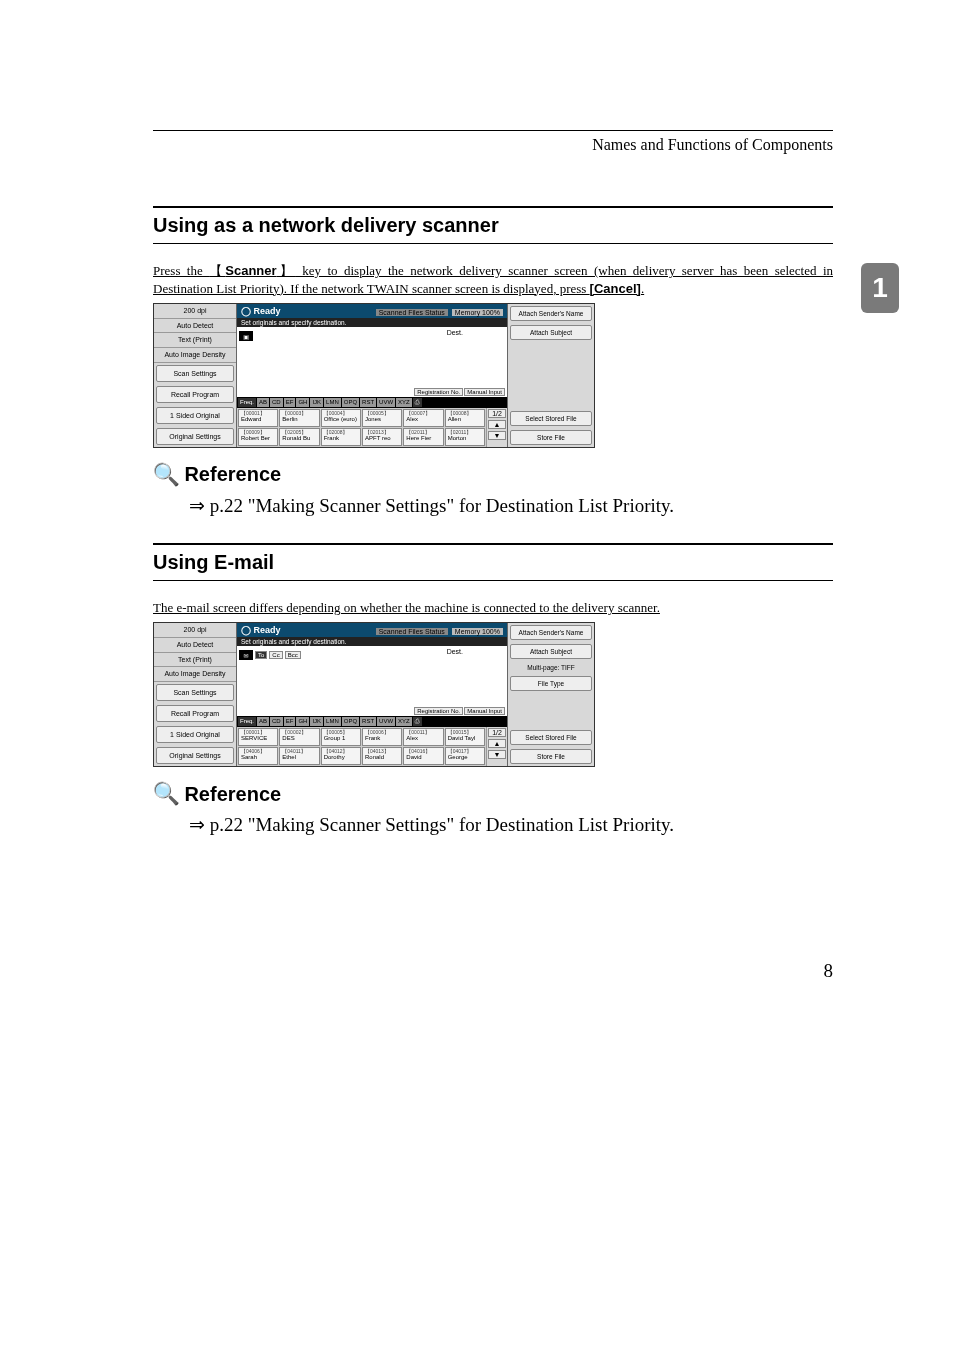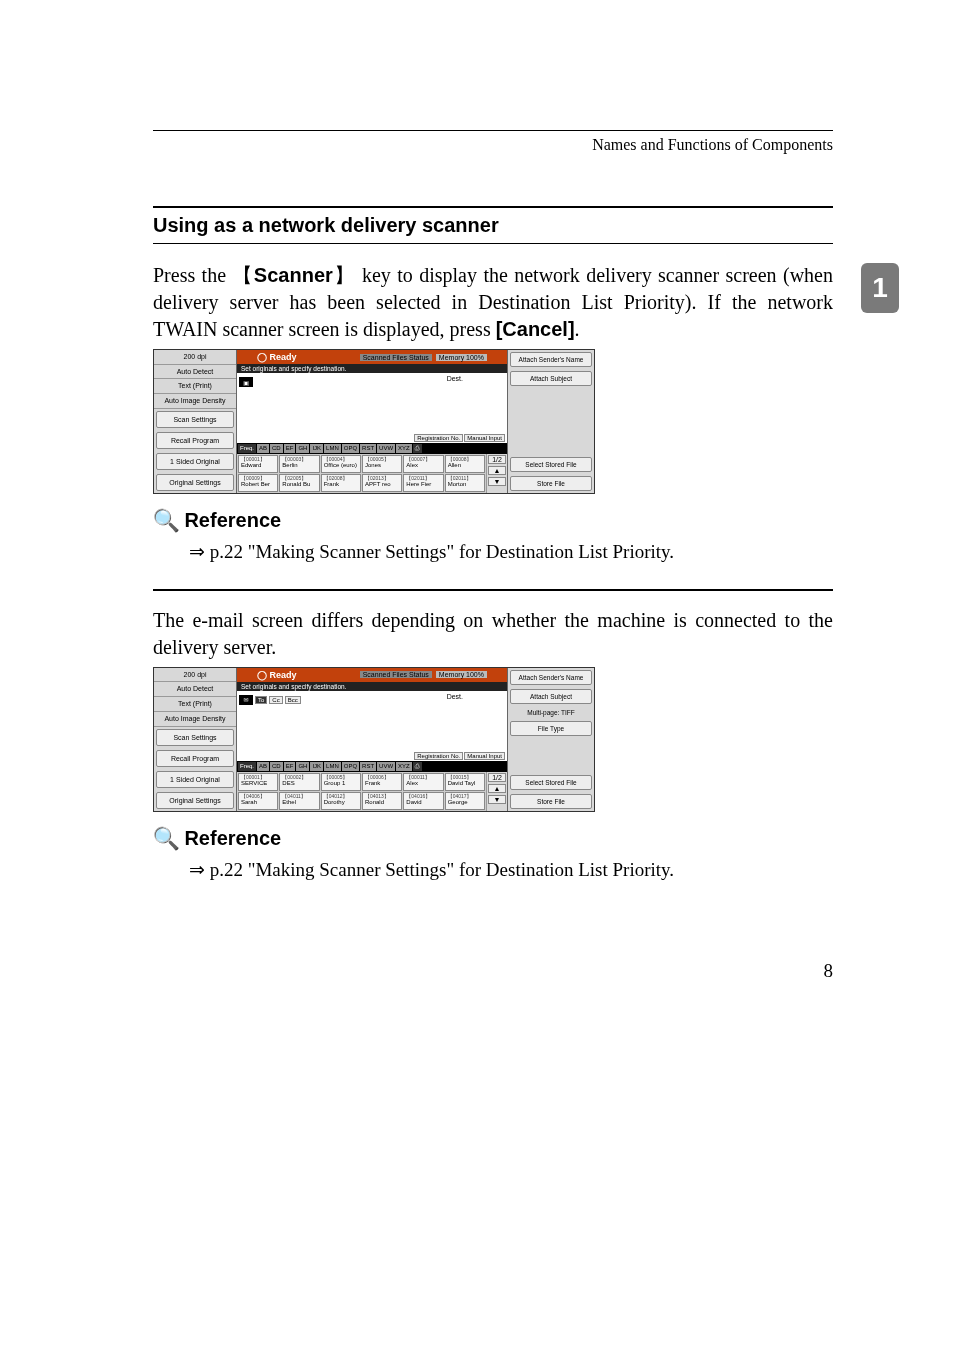--- a/index.html
+++ b/index.html
@@ -61,24 +61,25 @@
   .sec-title {
     font-family: Arial, Helvetica, sans-serif;
     font-weight: bold;
     font-size: 20px;
     padding: 4px 0 6px 0;
     border-bottom: 1px solid #000;
     margin-bottom: 18px;
   }
   .body-text {
     font-family: Georgia, 'Times New Roman', serif;
-    font-size: 20px;
+    font-size: 13px;
     line-height: 1.35;
     text-align: justify;
-    margin: 16px 0 6px 0;
+    margin: 4px 0 6px 0;
+    text-decoration: underline;
   }
   .bold-sans {
     font-family: Arial, Helvetica, sans-serif;
     font-weight: bold;
   }
   .keycap {
     font-family: Arial, Helvetica, sans-serif;
     font-weight: bold;
   }
   .keycap::before { content: "【"; font-weight: normal; font-family: serif; }
@@ -115,27 +116,28 @@
     background: #eee;
     font-size: 7px;
     border-radius: 2px;
   }
   .panel .mid {
     flex: 1;
     display: flex;
     flex-direction: column;
   }
   .panel .readybar {
-    background: #c2410c;
+    background: #0c4a6e;
     color: #fff;
-    padding: 2px 20px;
+    padding: 2px 4px;
     font-weight: bold;
     font-size: 9px;
     display: flex;
     justify-content: space-between;
+    align-items: flex-end;
   }
   .panel .readybar .mem {
     background: #bbb;
     color: #000;
     padding: 0 3px;
     font-size: 7px;
     font-weight: normal;
   }
   .panel .subbar {
     background: #222;
@@ -349,22 +351,23 @@
       <div class="ref-heading">
         <span class="mag">🔎</span>
         <span>Reference</span>
       </div>
       <div class="ref-line">
         <span class="arrow">⇒</span><span> p.22 "Making Scanner Settings" for Destination List Priority.</span>
       </div>
     </div>
 
     <div class="sec-rule-top"></div>
-
-    <p class="body-text">The e-mail screen differs depending on whether the machine is connected to the delivery server.</p>
+    <div class="sec-title">Using E-mail</div>
+
+    <p class="body-text">The e-mail screen differs depending on whether the machine is connected to the delivery scanner.</p>
 
     <div class="panel">
       <div class="leftcol">
         <div class="lh">200 dpi</div>
         <div class="lh">Auto Detect</div>
         <div class="lh">Text (Print)</div>
         <div class="lh">Auto Image Density</div>
         <div class="lbtn">Scan Settings</div>
         <div class="lbtn">Recall Program</div>
         <div class="lbtn">1 Sided Original</div>

